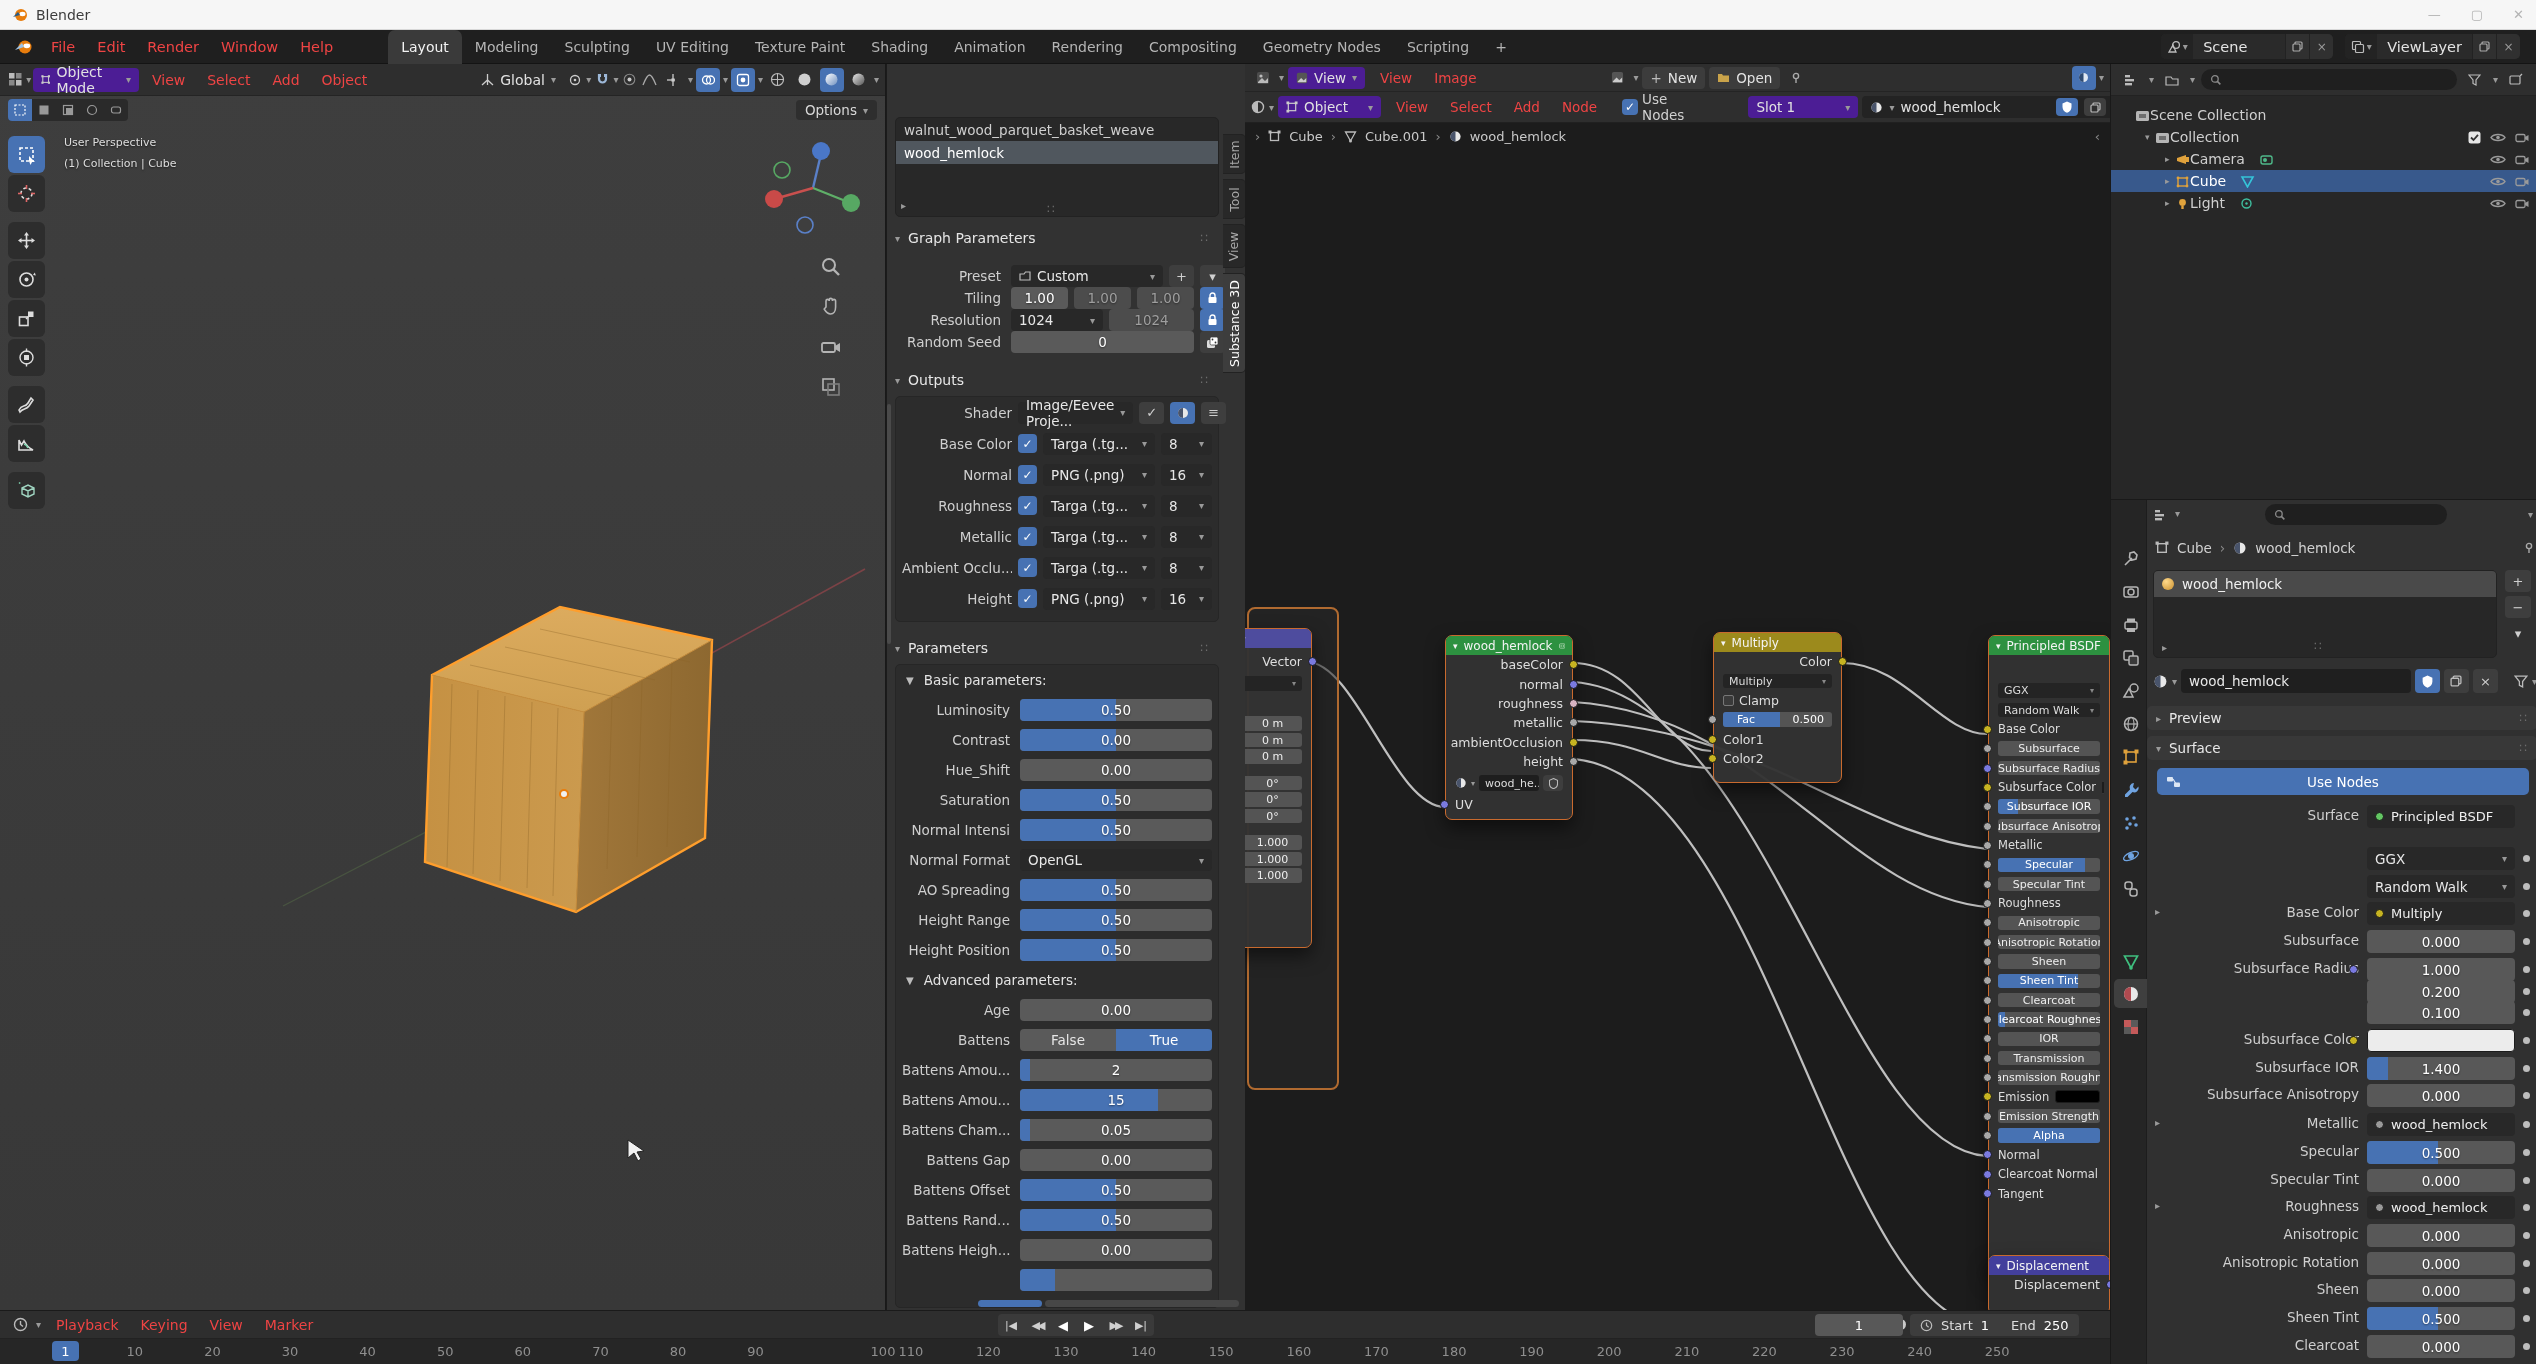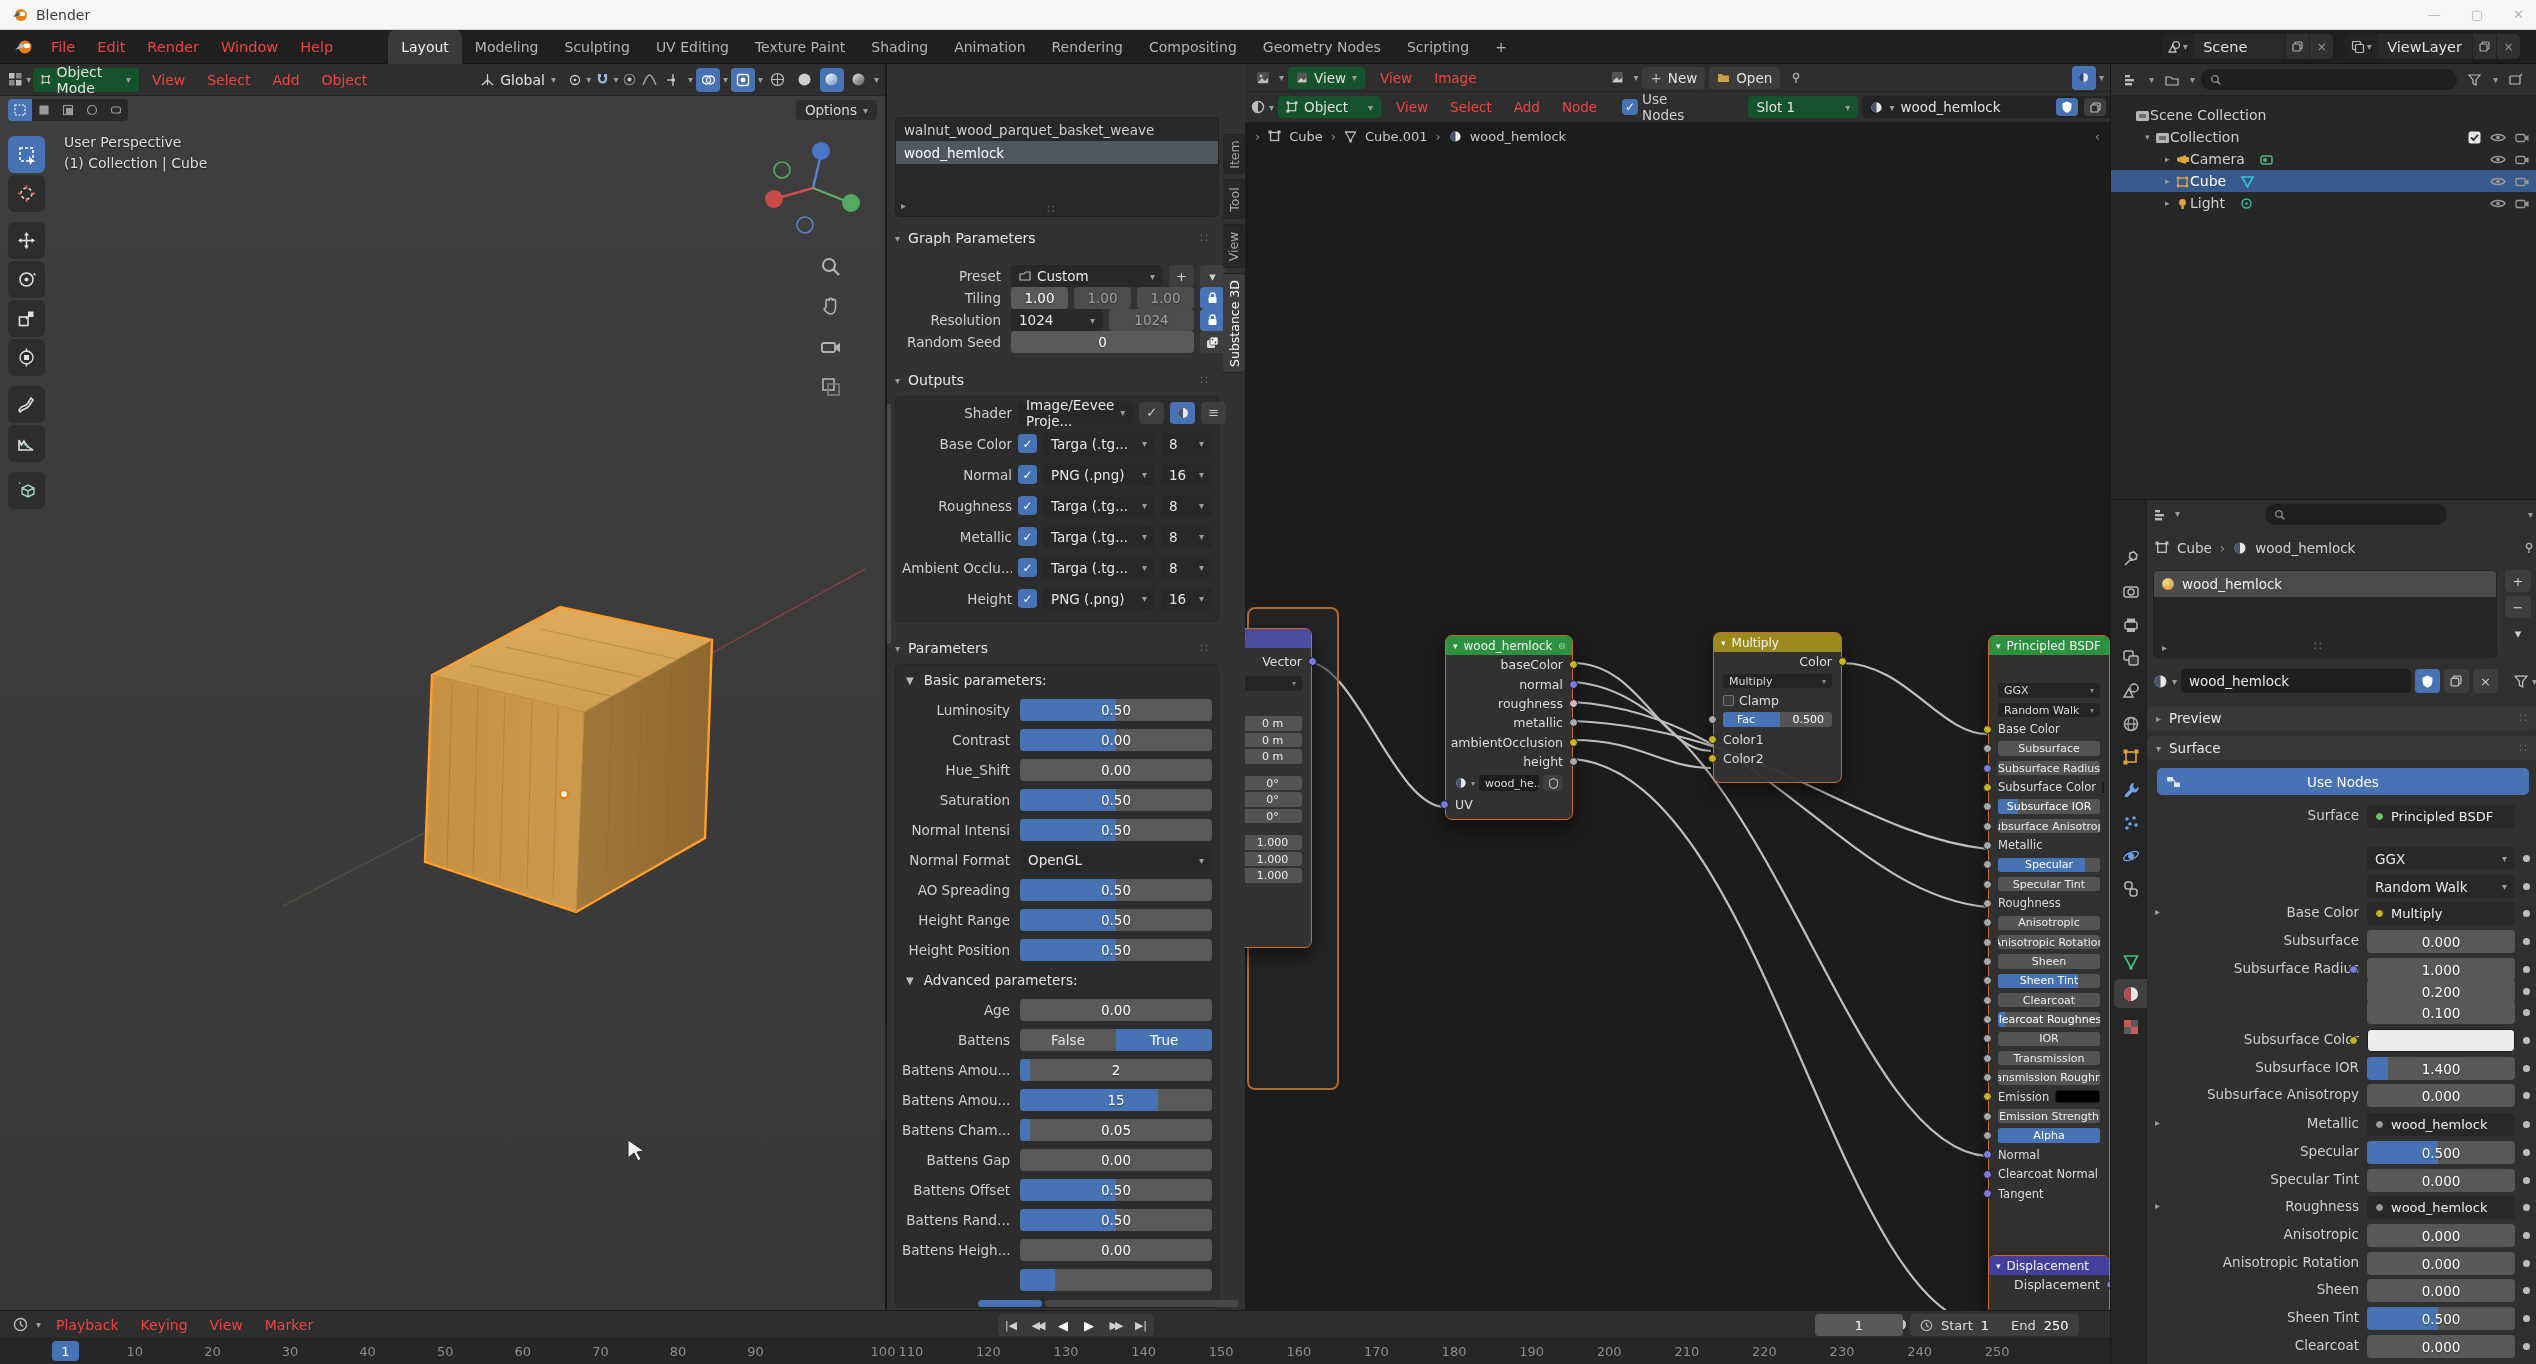--- a/index.html
+++ b/index.html
@@ -31,33 +31,33 @@
 .dd{height:22px;background:#282828;border-radius:4px;display:flex;align-items:center;padding:0 8px;font-size:13.5px;color:#e8e8e8;gap:6px;}
 .dd i{margin-left:auto;color:#999;font-size:10px;}
 .chkbox{width:19px;height:19px;border-radius:4px;background:#4772b3;color:#fff;display:flex;align-items:center;justify-content:center;font-size:12px;flex:none;}
 .sqbtn{width:25px;height:22px;border-radius:4px;background:#3e3e3e;display:flex;align-items:center;justify-content:center;color:#cfcfcf;font-size:13px;flex:none;}
 .sqbtn.blue{background:#4772b3;color:#fff;}
 .grip{color:#6c6c6c;font-size:12px;letter-spacing:1px;}
 .carat{color:#9a9a9a;font-size:10px;}
 
 #viewport{position:absolute;left:0;top:64px;width:886px;height:1246px;background:linear-gradient(#3e3e3e,#383838);overflow:hidden;border-right:1px solid #191919;}
 .vp-header{position:absolute;left:0;top:0;width:100%;height:32px;background:#2e2e2e;display:flex;align-items:center;gap:2px;padding:0 6px;border-bottom:1px solid #242424;font-size:14px;z-index:5;}
-.hdr-box{display:flex;align-items:center;gap:6px;background:#14532d;border-radius:4px;height:24px;padding:0 8px;color:#e2e2e2;}
+.hdr-box{display:flex;align-items:center;gap:6px;background:#4c1d95;border-radius:4px;height:24px;padding:0 8px;color:#e2e2e2;}
 .hdr-ic{width:24px;height:24px;display:flex;align-items:center;justify-content:center;border-radius:4px;color:#c9c9c9;}
 .hdr-ic.on{background:#4772b3;color:#fff;}
 .vp-toolrow{position:absolute;left:0;top:32px;width:100%;height:28px;display:flex;align-items:center;padding:0 8px;z-index:5;}
 .selgrp{display:flex;background:#2a2a2a;border-radius:4px;overflow:hidden;}
 .selgrp .s{width:24px;height:22px;display:flex;align-items:center;justify-content:center;color:#bbb;}
 .selgrp .s.on{background:#4772b3;color:#fff;}
 .vp-options{margin-left:auto;display:flex;align-items:center;gap:6px;color:#d8d8d8;font-size:13.5px;background:#2e2e2e;border-radius:4px;padding:2px 9px;}
 #vp-toolbar{position:absolute;left:8px;top:72px;display:flex;flex-direction:column;z-index:5;}
 .tbtn{width:37px;height:37px;border-radius:6px;background:#2d2d2d;margin-bottom:2px;display:flex;align-items:center;justify-content:center;}
 .tbtn.active{background:#4772b3;}
 .tgap{height:8px;}
-.vp-overlay{position:absolute;left:64px;top:68px;color:#dedede;font-size:14px;text-shadow:0 1px 2px rgba(0,0,0,.6);line-height:21px;z-index:4;}
+.vp-overlay{position:absolute;left:64px;top:68px;color:#dedede;font-size:11px;text-shadow:0 1px 2px rgba(0,0,0,.6);line-height:21px;z-index:4;}
 #nav-gizmo{position:absolute;left:758px;top:72px;z-index:4;}
 #vp-nav-icons{position:absolute;left:820px;top:192px;display:flex;flex-direction:column;gap:18px;z-index:4;opacity:.85;}
 
 #substance{position:absolute;left:886px;top:64px;width:359px;height:1246px;background:#323232;border-left:1px solid #1b1b1b;overflow:hidden;font-size:13.5px;}
 .s-abs{position:absolute;}
 .panel-hdr{display:flex;align-items:center;gap:8px;color:#e6e6e6;font-size:14px;}
 .panel-hdr .grip{margin-left:auto;margin-right:10px;}
 .lblcol{width:112px;text-align:right;color:#cfcfcf;flex:none;padding-right:4px;white-space:nowrap;overflow:hidden;}
 .srow{position:absolute;left:6px;width:332px;display:flex;align-items:center;gap:6px;}
 .listbox{position:absolute;left:8px;top:53px;width:324px;height:100px;background:#282828;border-radius:5px;border:1px solid #222;overflow:hidden;}

